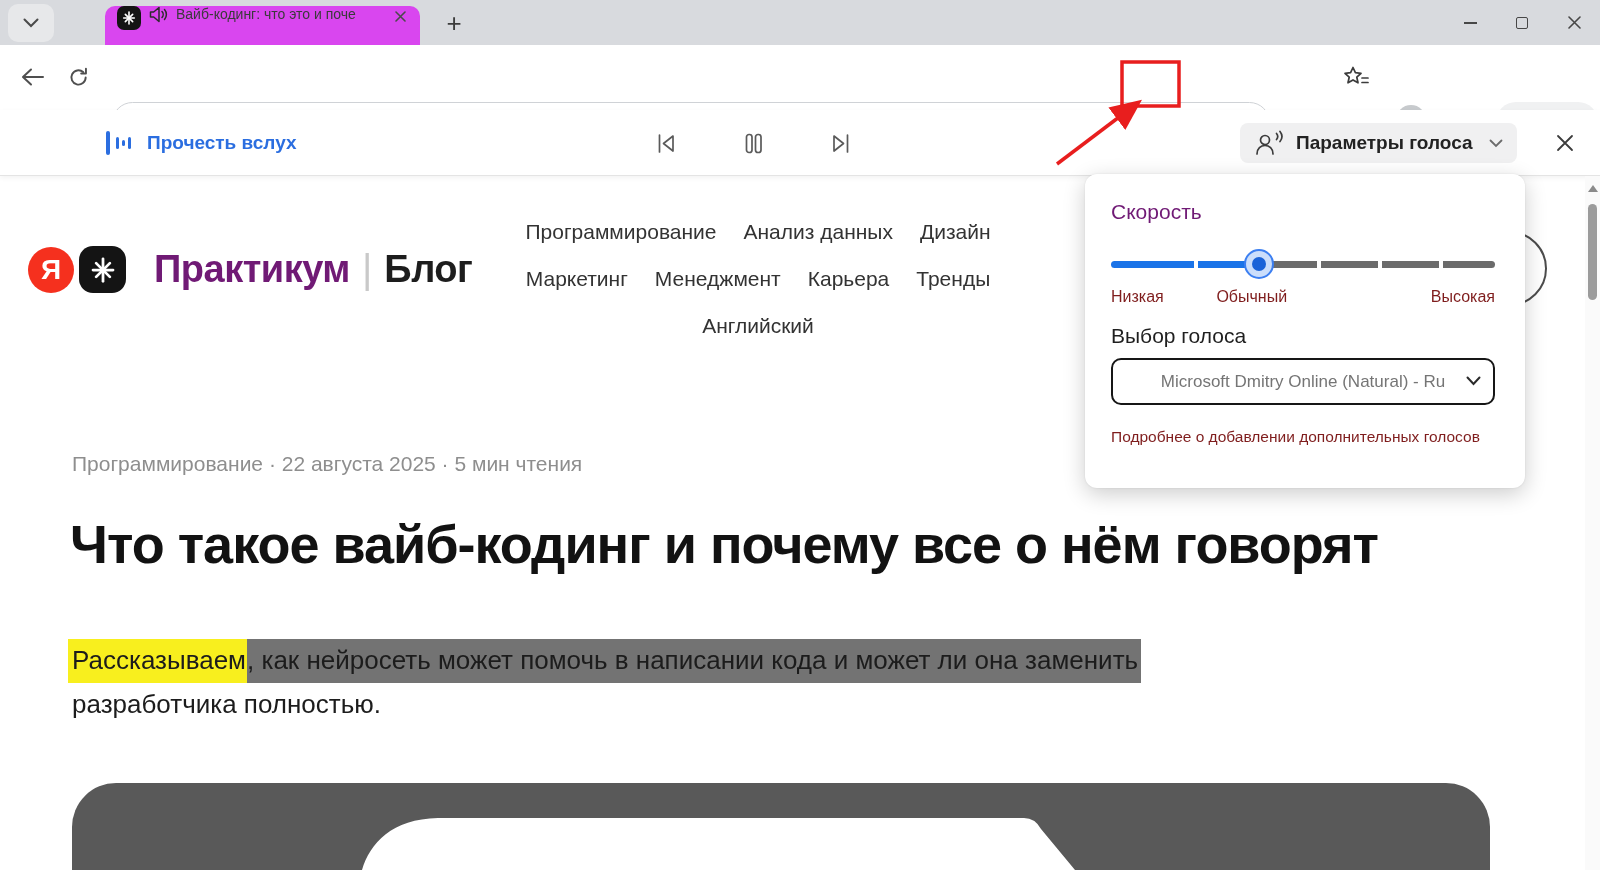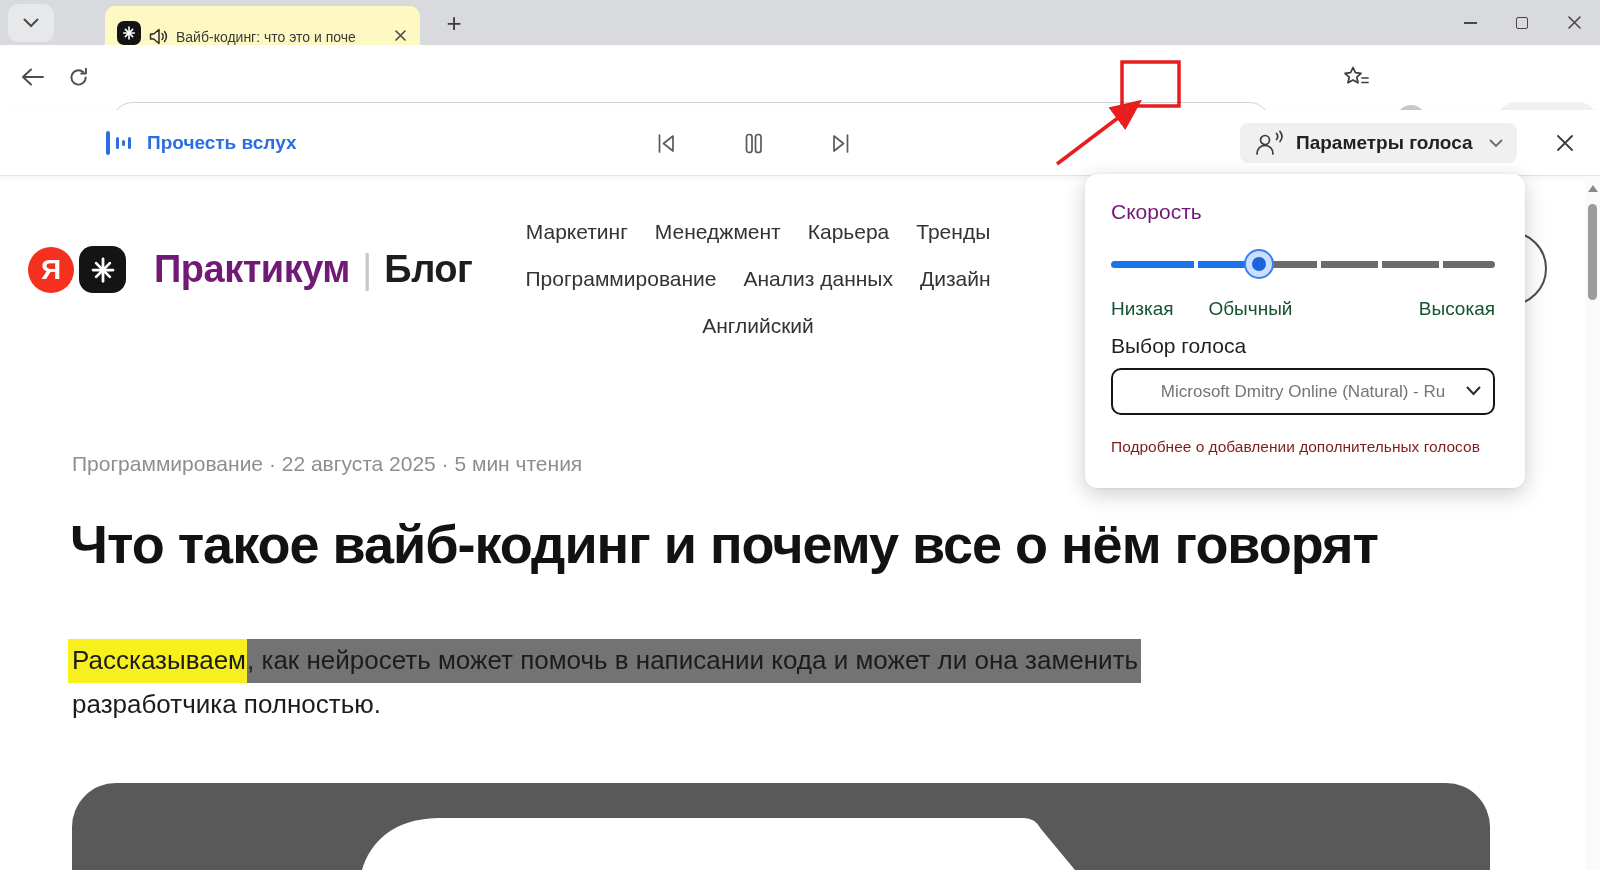--- a/index.html
+++ b/index.html
@@ -3,21 +3,21 @@
 <meta charset="utf-8">
 <style>
   * { margin:0; padding:0; box-sizing:border-box; }
   html,body { width:1600px; height:870px; }
   body { font-family:"Liberation Sans", sans-serif; background:#fff; overflow:hidden; }
   #app { position:relative; width:1600px; height:870px; background:#fff; overflow:hidden; }
 
   
   .titlebar { position:absolute; left:0; top:0; width:1600px; height:45px; background:#d8dade; }
   .tab-search { position:absolute; left:8px; top:4px; width:46px; height:38px; background:#e7e8ea; border-radius:10px; display:flex; align-items:center; justify-content:center; cursor:pointer; }
-  .tab { position:absolute; left:105px; top:6px; width:315px; height:39px; background:#fef9c3; border-radius:10px 10px 0 0; display:flex; align-items:flex-end; padding:0 10px 0 12px; }
+  .tab { position:absolute; left:105px; top:6px; width:315px; height:39px; background:#d946ef; border-radius:10px 10px 0 0; display:flex; align-items:flex-start; padding:0 10px 0 12px; }
   .favicon { width:24px; height:24px; background:#141414; border-radius:7px; display:flex; align-items:center; justify-content:center; flex:0 0 auto; }
   .tab-speaker { margin-left:8px; flex:0 0 auto; }
   .tab-title { margin-left:8px; flex:1 1 auto; font-size:14px; color:#3a3a3a; white-space:nowrap; overflow:hidden; }
   .tab-close { flex:0 0 auto; margin-left:6px; display:flex; align-items:center; justify-content:center; width:20px; height:20px; cursor:pointer; }
   .newtab { position:absolute; left:438px; top:8px; width:32px; height:30px; display:flex; align-items:center; justify-content:center; font-size:26px; font-weight:300; color:#3c3c3c; cursor:pointer; }
   .win-controls { position:absolute; right:0; top:0; height:45px; display:flex; }
   .win-btn { width:52px; height:45px; display:flex; align-items:center; justify-content:center; cursor:pointer; }
   .glyph-min { width:13px; height:2px; background:#474747; }
   .glyph-max { width:12px; height:12px; border:1.6px solid #474747; border-radius:2px; }
 
@@ -86,21 +86,21 @@
   .voice-panel { position:absolute; left:1085px; top:174px; width:440px; height:314px; background:#fff; border-radius:12px; box-shadow:0 6px 22px rgba(0,0,0,.20), 0 0 2px rgba(0,0,0,.10); z-index:20; padding:26px 30px 0 26px; }
   .vp-title { font-size:21px; color:#701a75; }
   .slider { position:relative; margin-top:26px; height:28px; display:flex; align-items:center; }
   .track { display:flex; gap:4px; width:100%; height:7px; }
   .seg { background:#6b6b6b; height:7px; }
   .seg.blue { background:#1a73e8; }
   .seg:first-child { border-radius:4px 0 0 4px; }
   .seg:last-child { border-radius:0 4px 4px 0; }
   .handle { position:absolute; left:38.5%; top:50%; transform:translate(-50%,-50%); width:30px; height:30px; border-radius:50%; background:#cbdefb; border:2px solid #3c7ff1; display:flex; align-items:center; justify-content:center; cursor:pointer; }
   .handle::after { content:""; width:14px; height:14px; border-radius:50%; background:#1a63d8; }
-  .slider-labels { position:relative; margin-top:20px; height:18px; font-size:19px; color:#14532d; }
+  .slider-labels { position:relative; margin-top:10px; height:18px; font-size:16px; color:#7f1d1d; }
   .sl-low { position:absolute; left:0; }
   .sl-normal { position:absolute; left:38.5%; transform:translateX(-60%); }
   .sl-high { position:absolute; right:0; }
   .vp-voice-title { margin-top:18px; font-size:21px; color:#1f1f1f; }
   .voice-select { position:relative; margin-top:10px; height:47px; border:2.5px solid #161616; border-radius:10px; display:flex; align-items:center; justify-content:center; cursor:pointer; background:#fff; }
   .voice-select-text { font-size:17px; color:#757575; }
   .voice-select svg { position:absolute; right:12px; top:16px; }
   .vp-link { margin-top:20px; font-size:15.5px; line-height:23px; color:#7f1d1d; width:370px; cursor:pointer; }
 
   
@@ -284,29 +284,29 @@
           </g>
         </svg>
     </span>
     <span class="logo-name">Практикум</span>
     <span class="logo-div">|</span>
     <span class="logo-section">Блог</span>
   </div>
 
   <nav class="nav">
     <div class="nav-row">
+      <span class="nav-item">Программирование</span>
+      <span class="nav-item">Анализ данных</span>
+      <span class="nav-item">Дизайн</span>
+    </div>
+    <div class="nav-row">
       <span class="nav-item">Маркетинг</span>
       <span class="nav-item">Менеджмент</span>
       <span class="nav-item">Карьера</span>
       <span class="nav-item">Тренды</span>
-    </div>
-    <div class="nav-row">
-      <span class="nav-item">Программирование</span>
-      <span class="nav-item">Анализ данных</span>
-      <span class="nav-item">Дизайн</span>
     </div>
     <div class="nav-row">
       <span class="nav-item">Английский</span>
     </div>
   </nav>
 
   <div class="meta">Программирование · 22 августа 2025 · 5 мин чтения</div>
   <h1 class="h1">Что такое вайб-кодинг и почему все о нём говорят</h1>
 
   <p class="lead">

